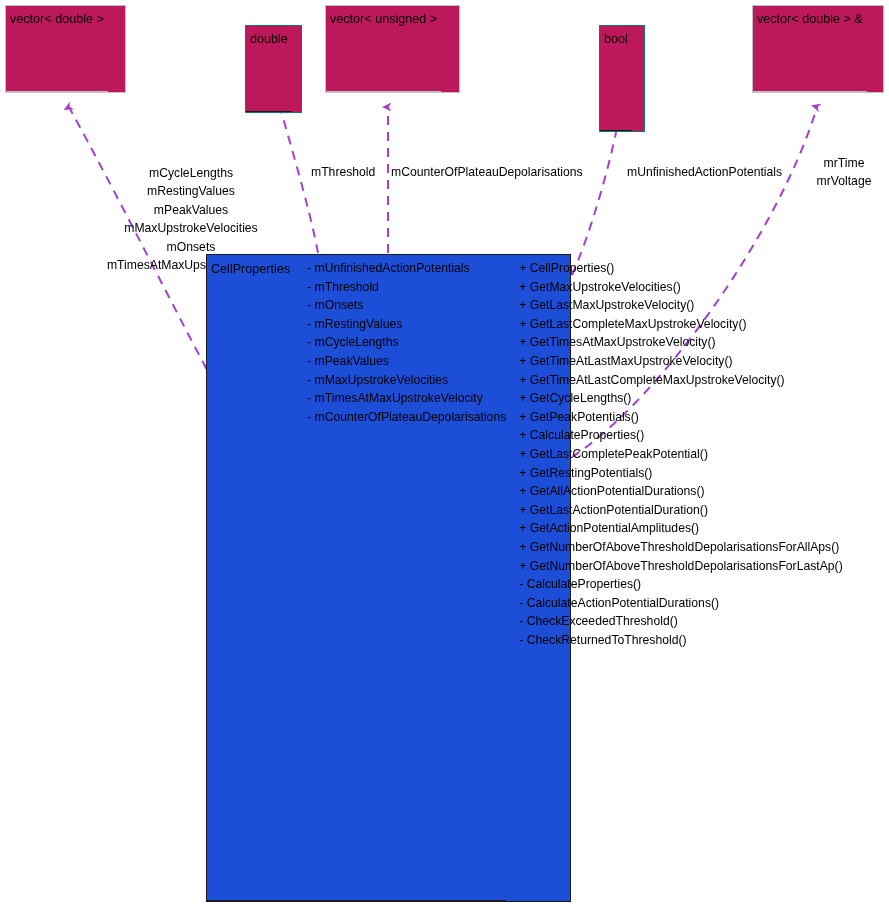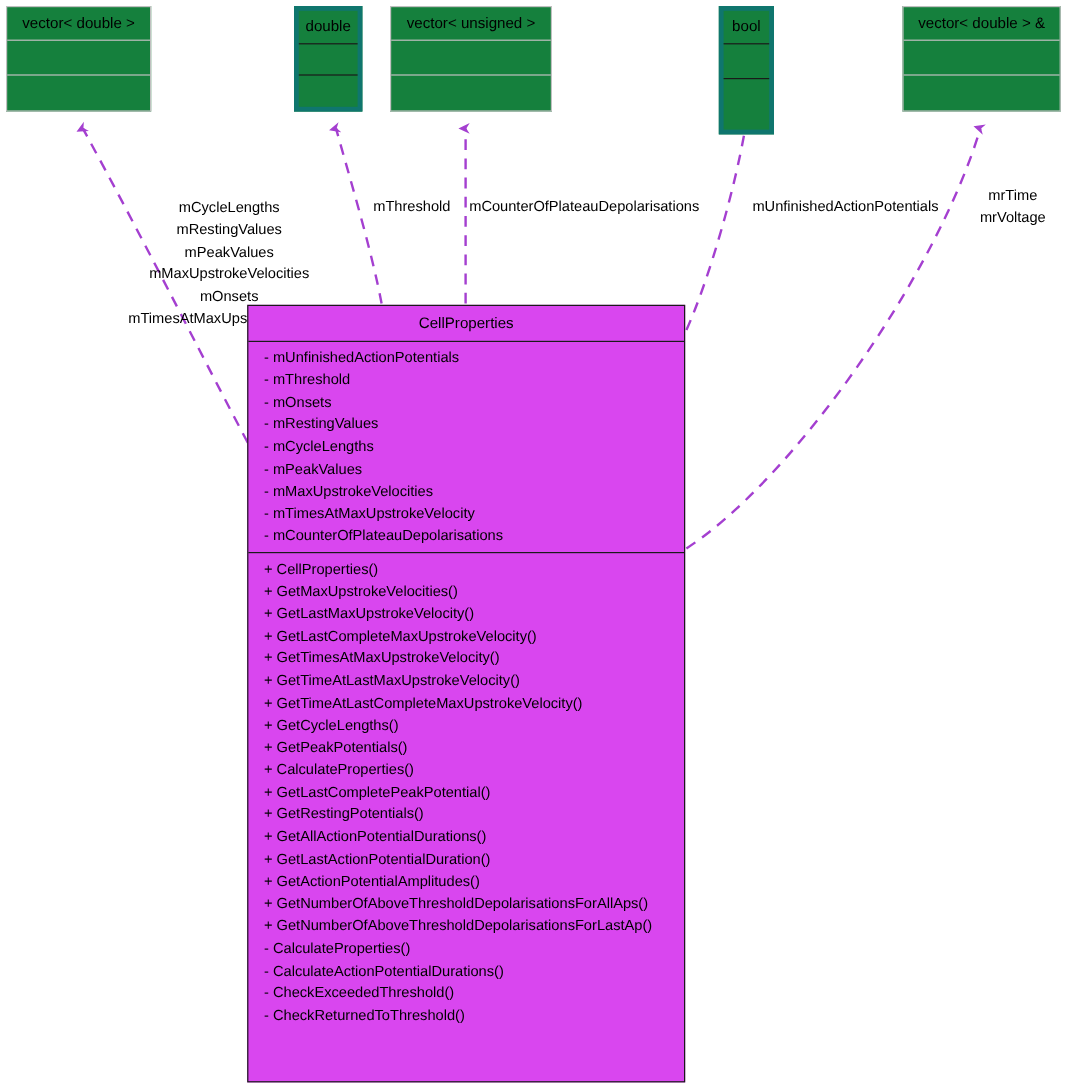--- a/index.html
+++ b/index.html
@@ -26,27 +26,28 @@
     left: 0; top: 0;
     width: 889px;
     height: 907px;
     pointer-events: none;
   }
 
   
   .uml-box {
     position: absolute;
     box-sizing: border-box;
-    background: #15803d;
+    background: #be185d;
     border: 1px solid #c0c0c0;
     display: flex;
-    flex-direction: column;
+    flex-direction: row;
   }
   .uml-box.strong {
-    border: 4px solid #0f766e;
+    border: 1px solid #0f766e;
+    margin-top: 20px;
   }
   .uml-box .tb-title {
     font-size: 12.6px;
     color: #000000;
     text-align: center;
     line-height: 1;
     padding: 7px 4px 7px 4px;
     white-space: nowrap;
     border-bottom: 1px solid #c0c0c0;
   }
@@ -61,24 +62,23 @@
     border-bottom: 1px solid #1a1a1a;
   }
   .uml-box .tb-row:last-child {
     border-bottom: none;
   }
 
   
   .class-node {
     position: absolute;
     box-sizing: border-box;
-    background: #d946ef;
+    background: #1d4ed8;
     border: 1px solid #1a1a1a;
     display: flex;
-    flex-direction: column;
   }
   .class-node .cn-title {
     font-size: 12.6px;
     color: #000000;
     text-align: center;
     line-height: 1;
     padding: 8px 4px 8px 4px;
     white-space: nowrap;
     border-bottom: 1px solid #1a1a1a;
   }

